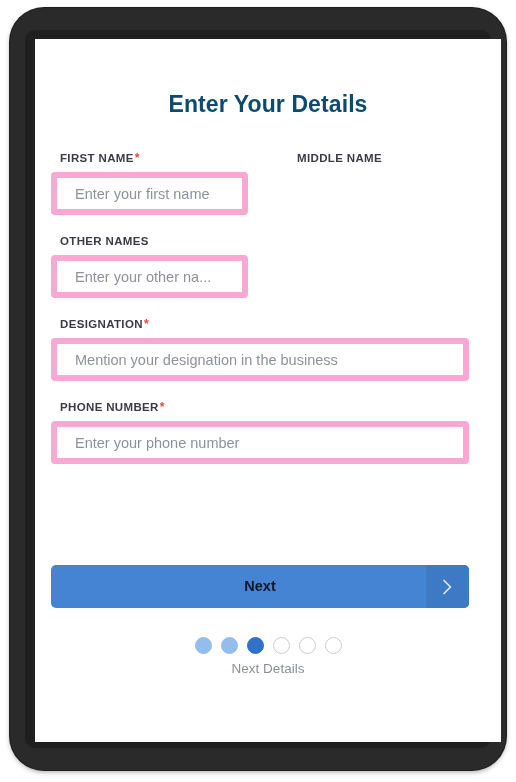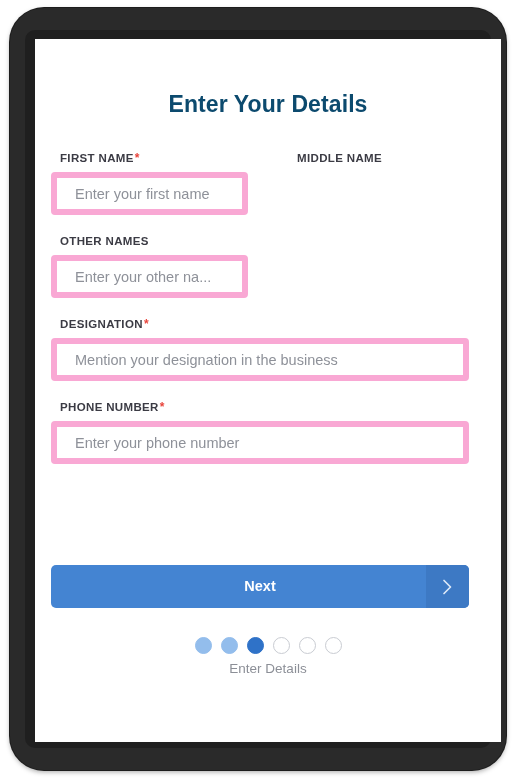--- a/index.html
+++ b/index.html
@@ -134,21 +134,21 @@
     overflow: hidden;
   }
   #next-button-label {
     position: absolute;
     left: 0;
     top: 0;
     width: 418px;
     height: 43px;
     line-height: 43px;
     text-align: center;
-    color: #ffffff;
+    color: #0f172a;
     font-size: 14.5px;
     font-weight: bold;
     font-family: "Liberation Sans", sans-serif;
   }
   #next-button-arrow {
     position: absolute;
     right: 0;
     top: 0;
     width: 43px;
     height: 43px;
@@ -265,16 +265,16 @@
 
     <div id="stepper">
       <span class="step-dot done"></span>
       <span class="step-dot done"></span>
       <span class="step-dot active"></span>
       <span class="step-dot todo"></span>
       <span class="step-dot todo"></span>
       <span class="step-dot todo"></span>
     </div>
 
-    <div id="stepper-caption">Enter Details</div>
+    <div id="stepper-caption">Next Details</div>
 
   </div>
 </div>
 
 </body></html>

